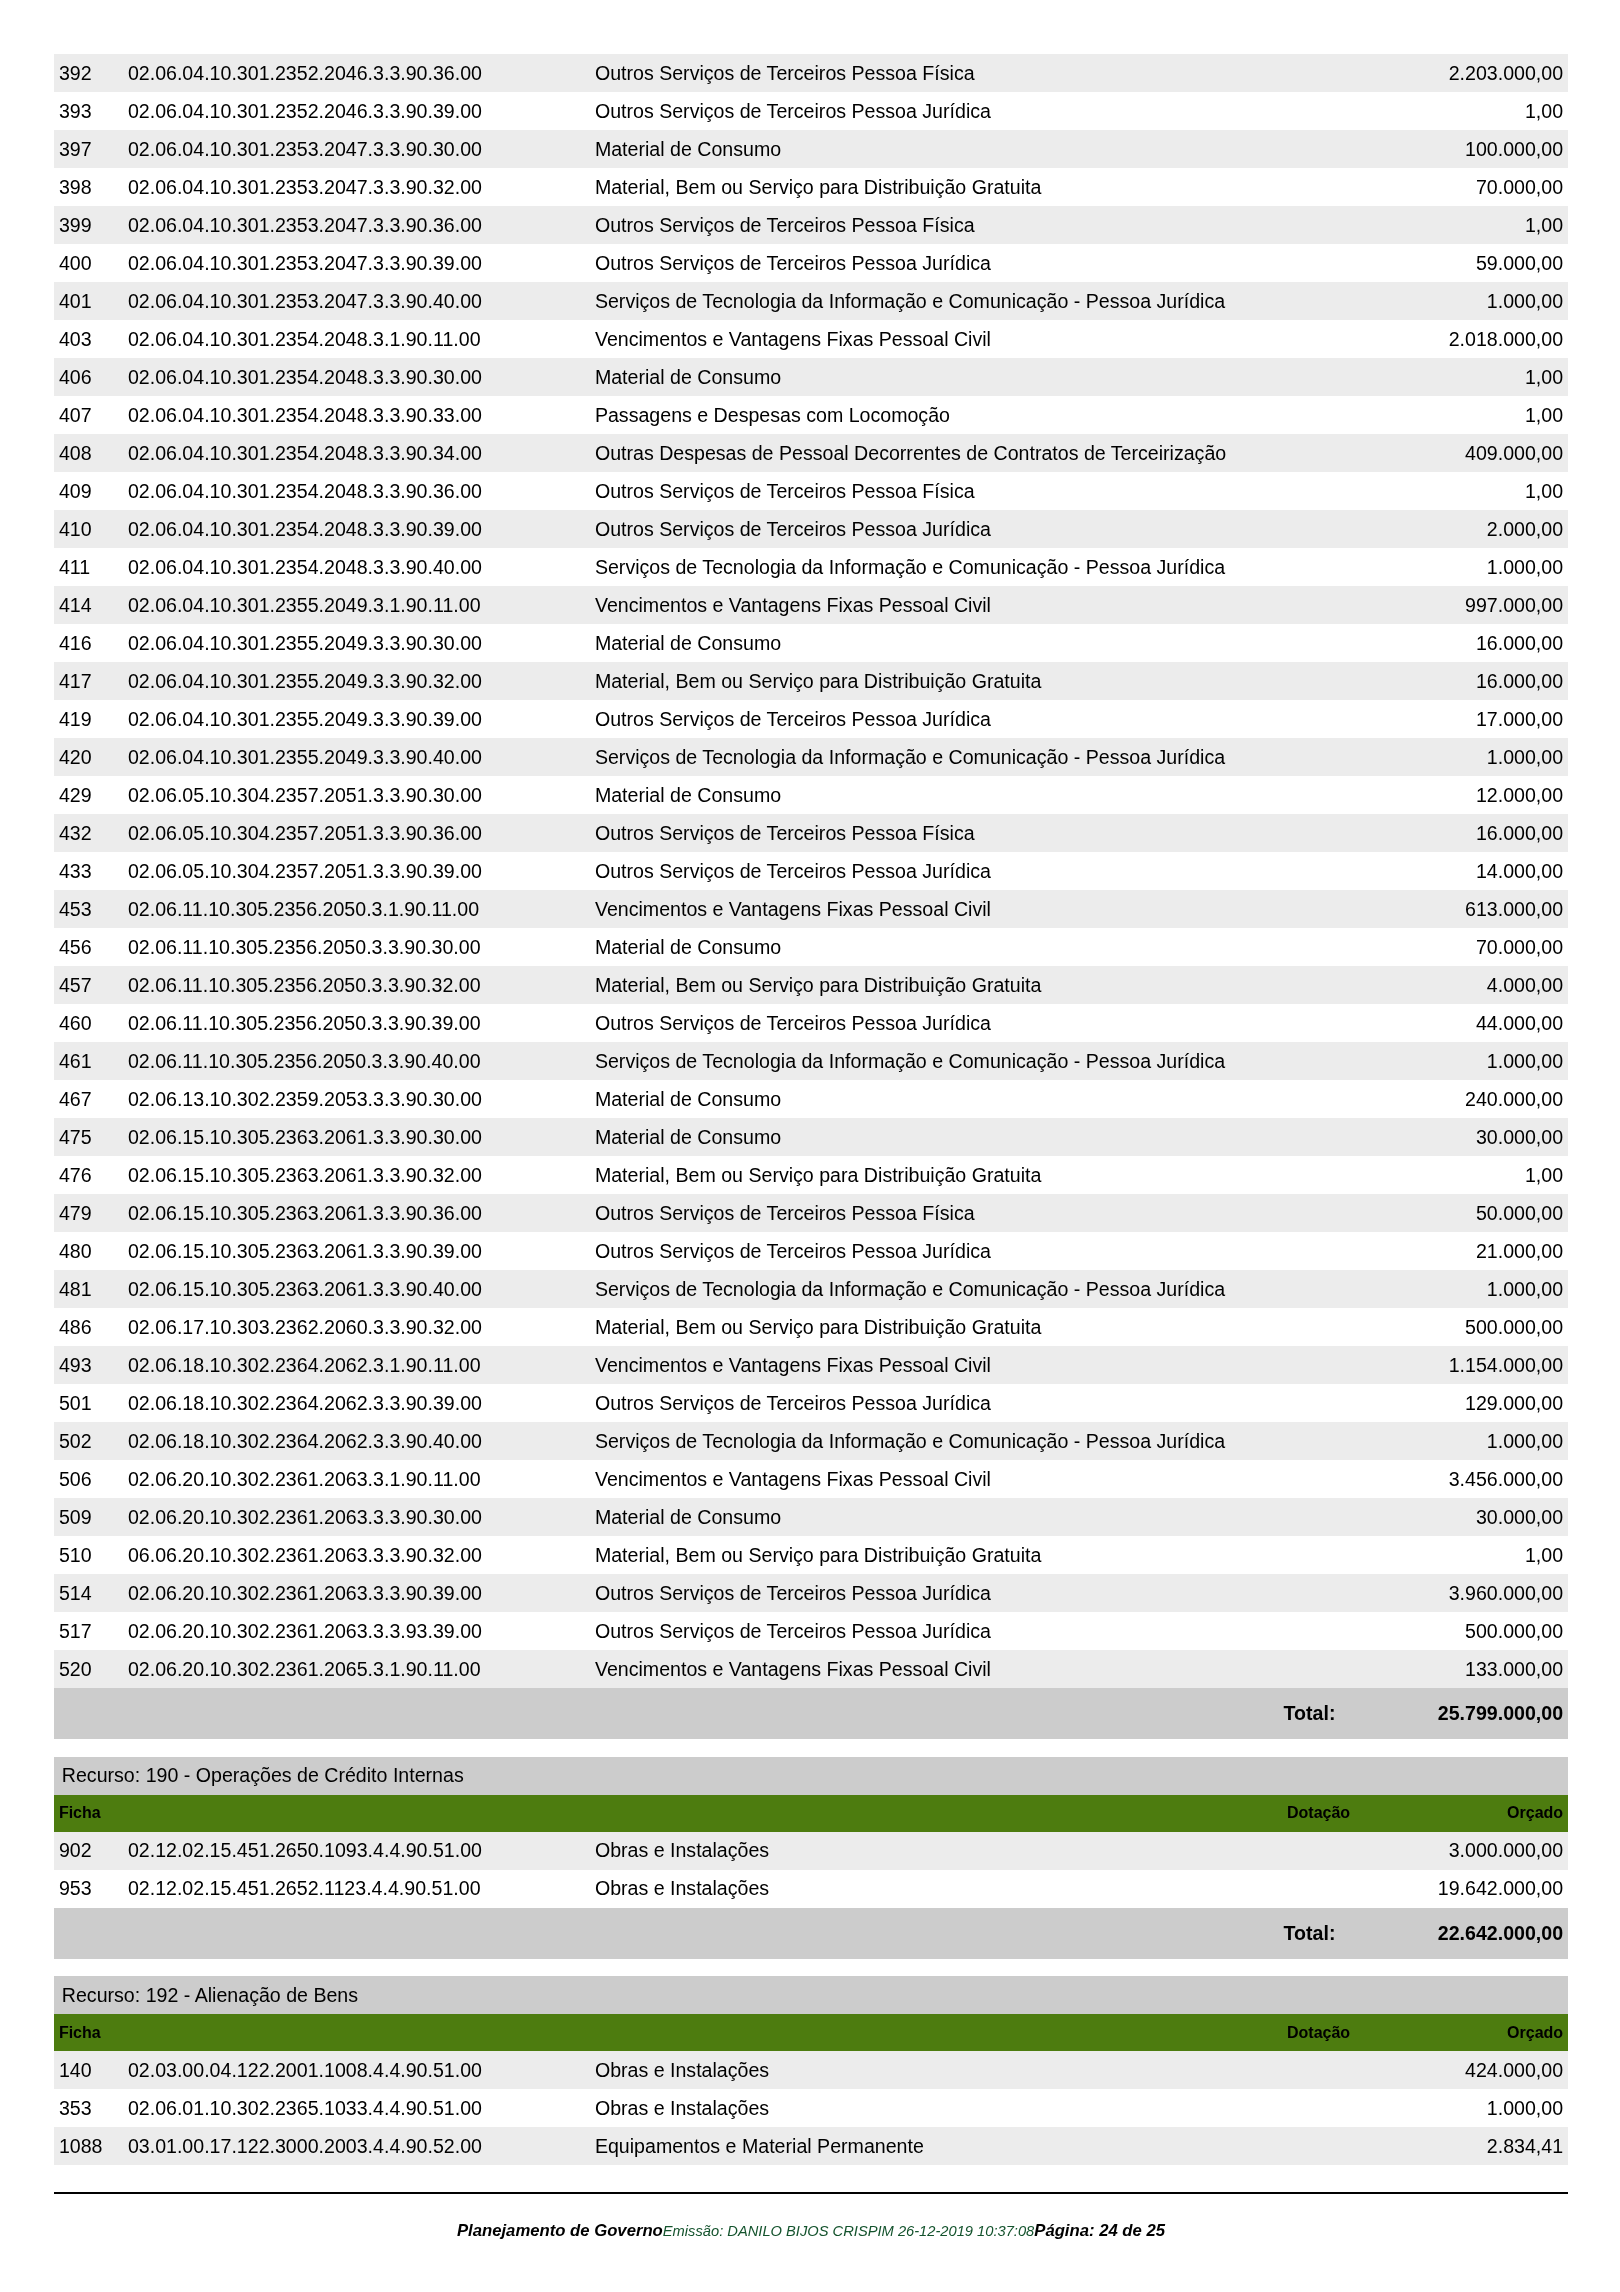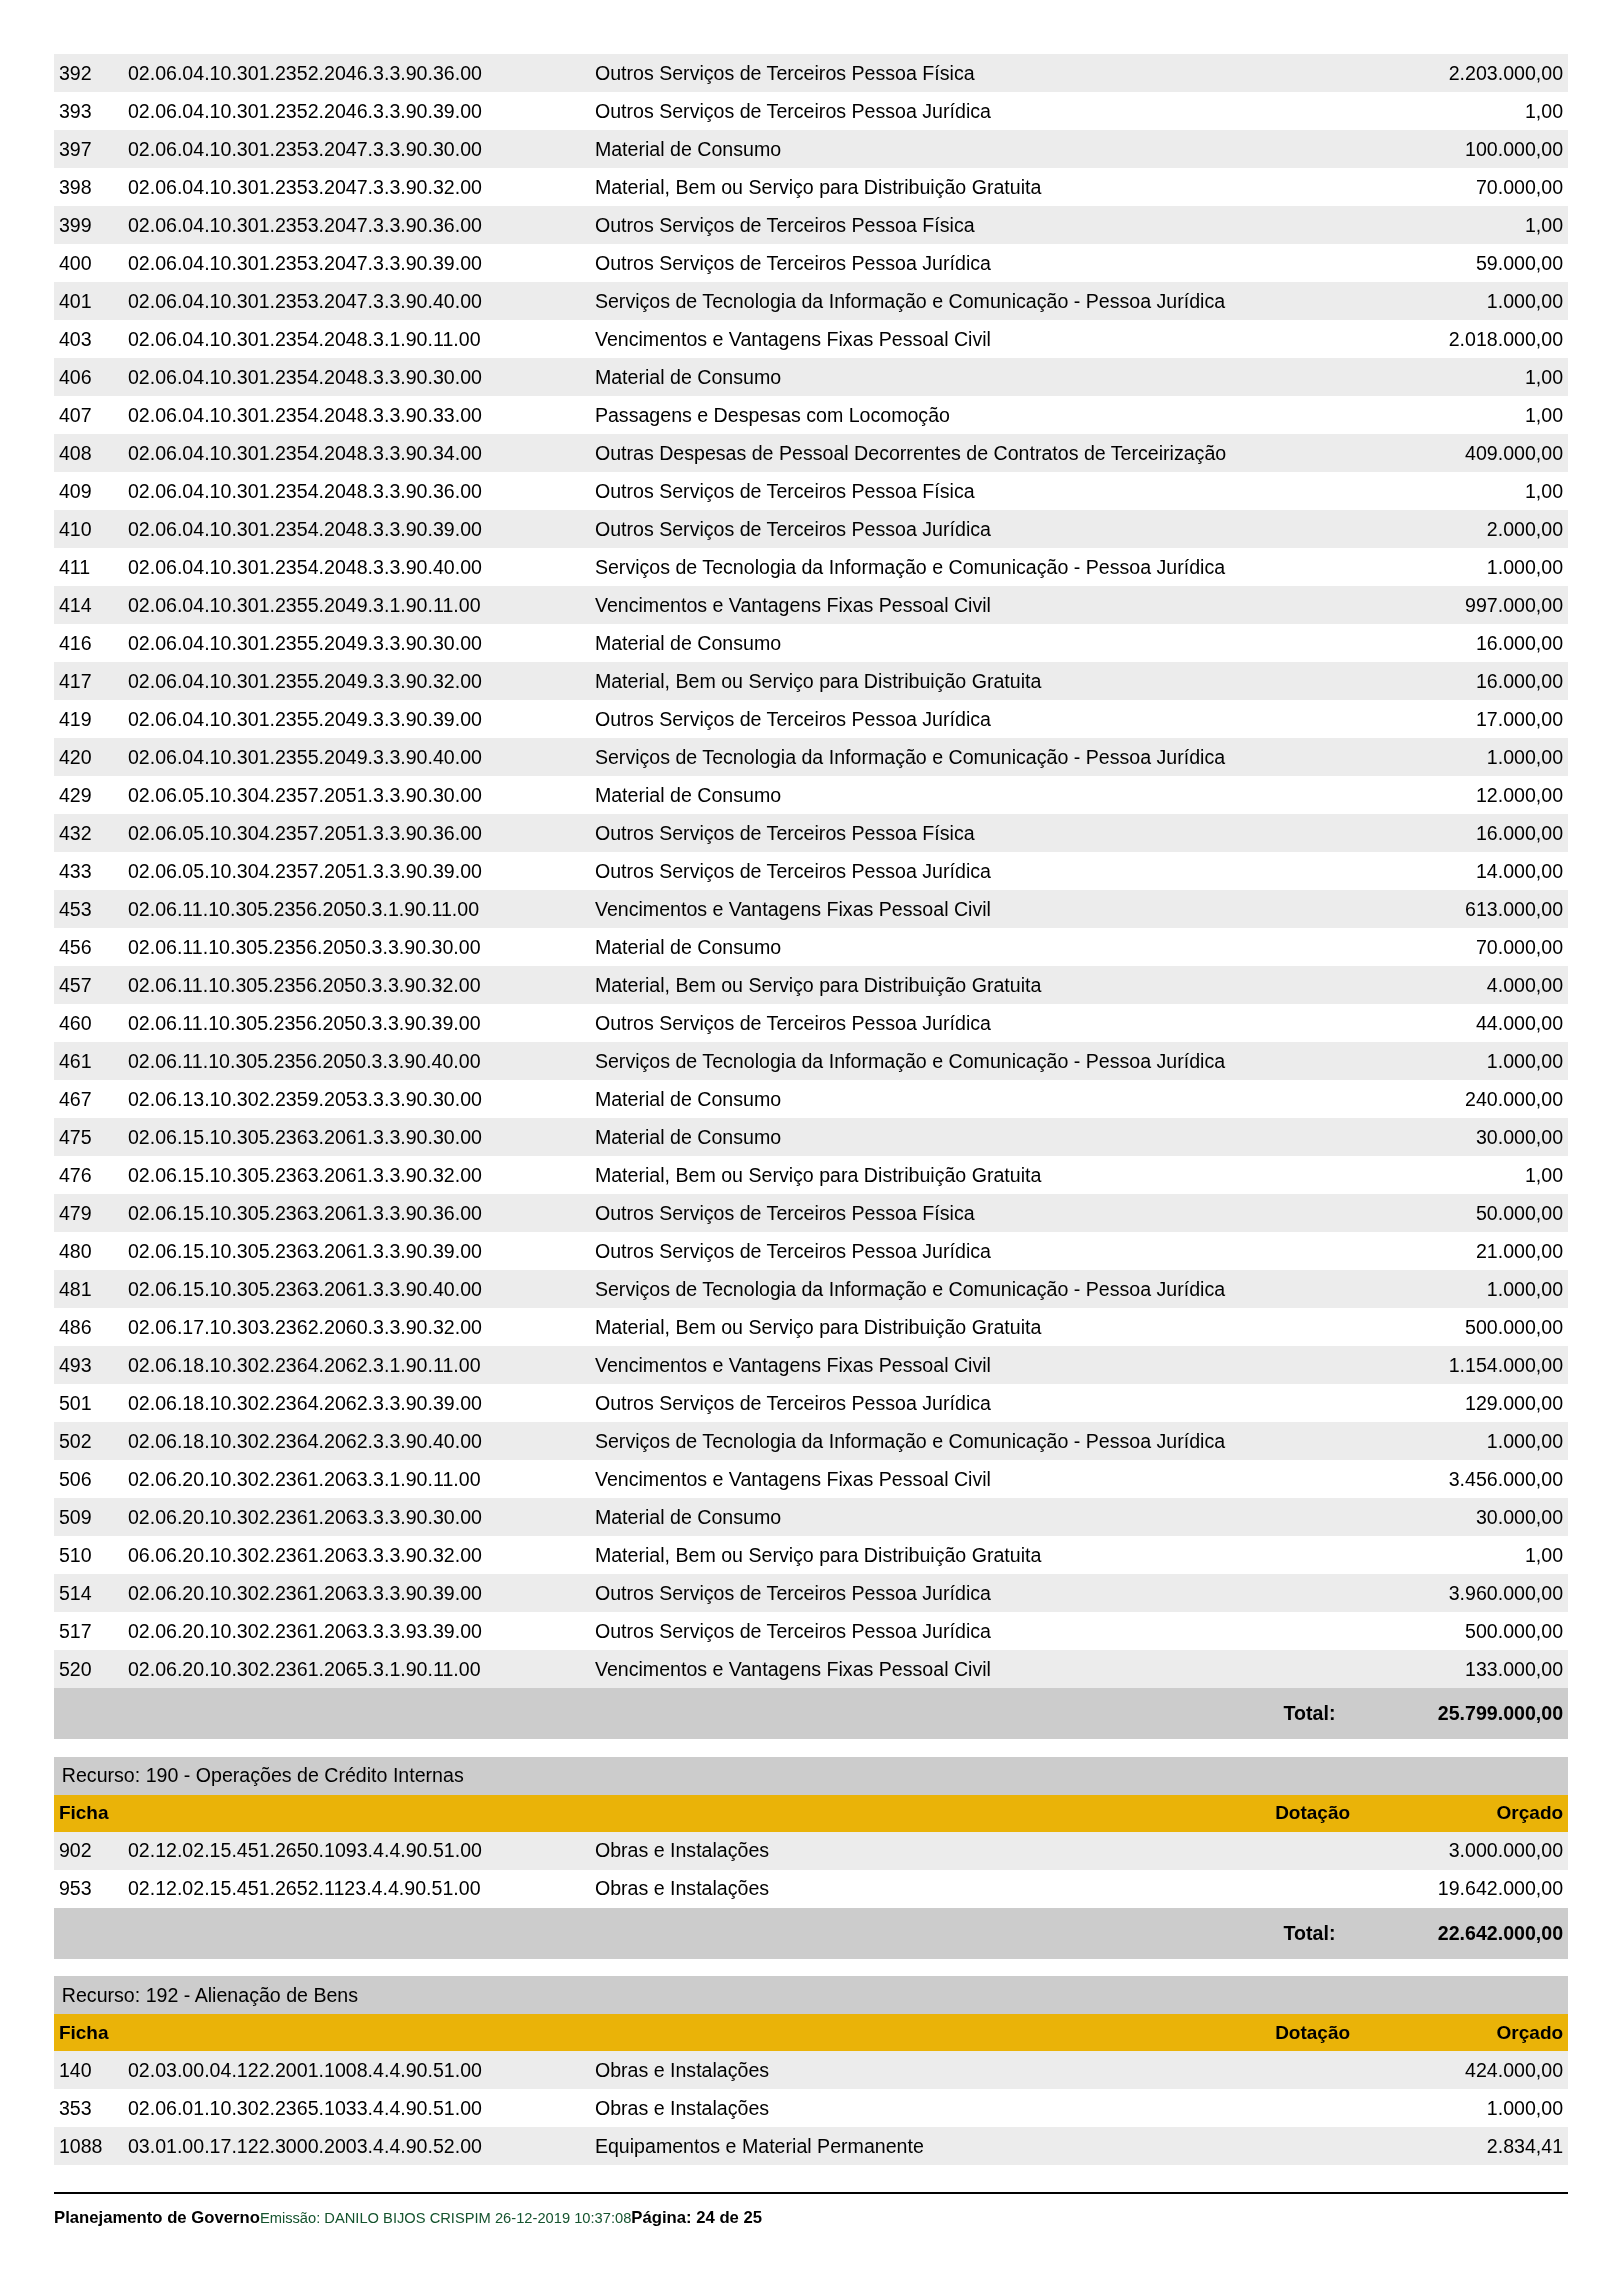--- a/index.html
+++ b/index.html
@@ -10,25 +10,25 @@
   .tbl td { height: 38px; padding: 0 4.9px; font-size: 19.6px; white-space: nowrap; overflow: hidden; vertical-align: middle; }
   .tbl tr.row:nth-child(odd) td { background: #ececec; }
   .tbl tr.row:nth-child(even) td { background: #ffffff; }
   .c-ficha { width: 69px; }
   .c-code { width: 467px; }
   .c-desc { width: 765px; }
   .c-val { text-align: right; }
   .total-row td { background: #cccccc; font-weight: bold; height: 51px; }
   .total-label { text-align: right; padding-right: 19.6px !important; }
   .recurso { background: #cccccc; height: 38px; font-size: 19.6px; padding-left: 7.8px; display: flex; align-items: center; margin-top: 17.6px; }
-  .colhead td { background: #eab308; font-weight: bold; font-size: 19px; height: 37px; }
+  .colhead td { background: #4d7c0f; font-weight: bold; font-size: 16px; height: 37px; }
   .colhead .h-dot { text-align: right; }
   .colhead .h-orc { text-align: right; }
   .footer { position: absolute; left: 54px; top: 2192px; width: 1514px; border-top: 2px solid #000; }
-  .footer-inner { display: flex; justify-content: flex-start; align-items: center; padding-top: 14px; }
+  .footer-inner { display: flex; justify-content: center; align-items: center; padding-top: 27px; font-style: italic; }
   .f-left, .f-right { font-size: 16.7px; font-weight: bold; }
   .f-mid { font-size: 14.7px; color: #14532d; }
 </style>
 </head>
 <body>
 
 <div class="page">
   <table class="tbl">
     <colgroup>
         <col class="c-ficha">

